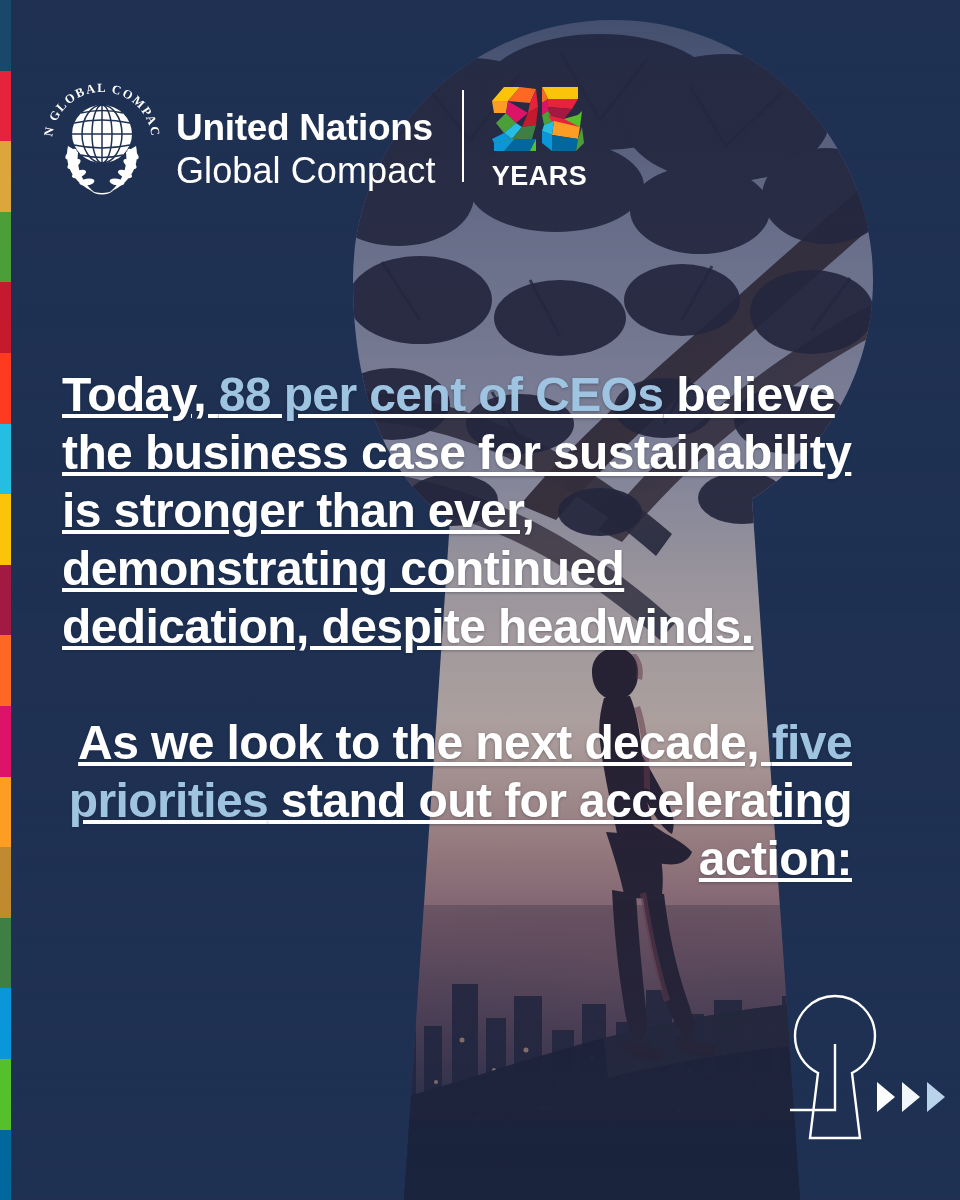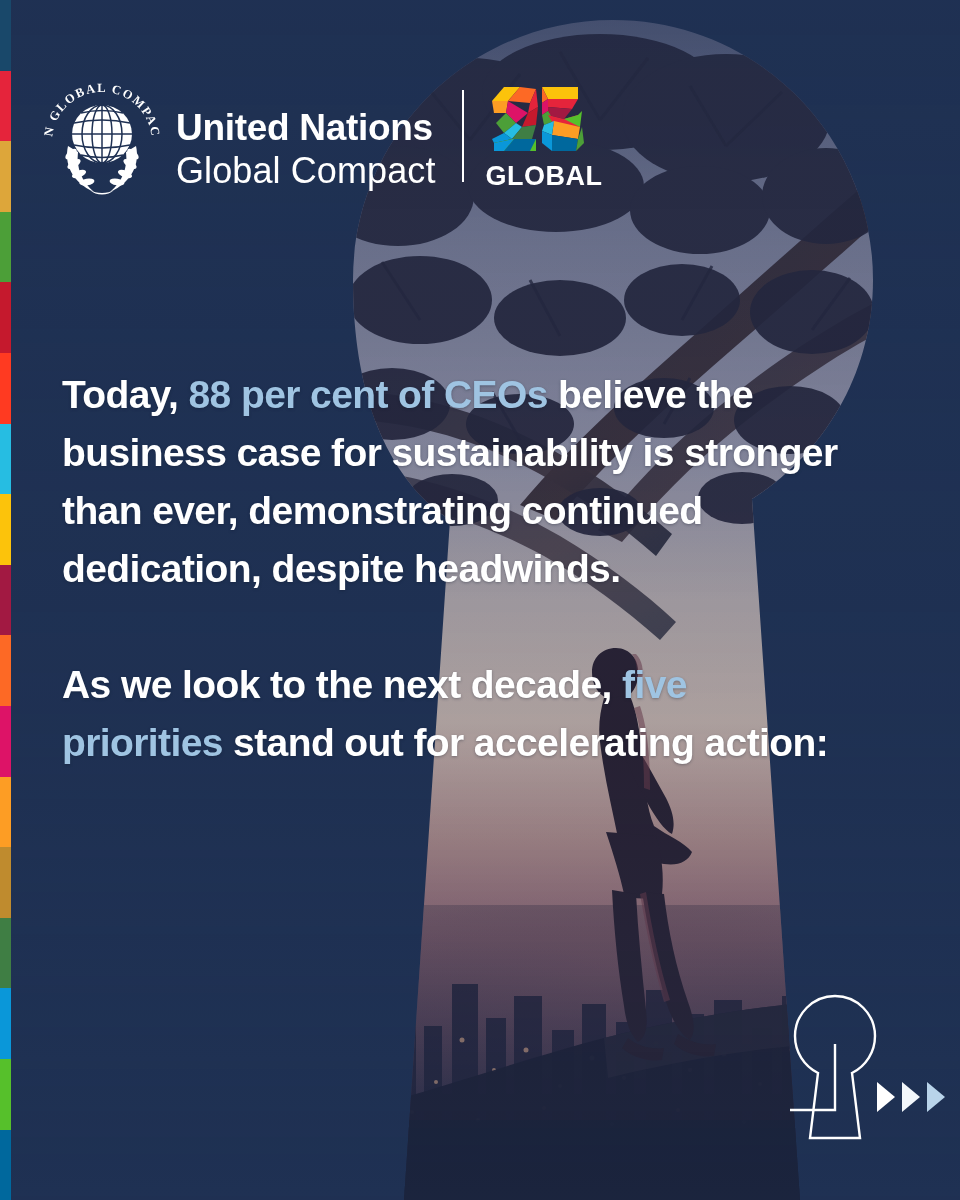--- a/index.html
+++ b/index.html
@@ -99,28 +99,29 @@
   }
 
   
   .copy {
     position:absolute;
     left:62px; top:366px;
     width:790px;
     z-index:5;
   }
   .para {
-    font-size:39px;
+    font-size:48px;
     font-weight:bold;
     line-height:58px;
     color:#ffffff;
     letter-spacing:-.6px;
     text-shadow:0 1px 3px rgba(14,24,42,.34);
-  }
-  .para + .para { margin-top:58px; }
+    text-decoration:underline;
+  }
+  .para + .para { margin-top:58px;text-align:right; }
   .hl { color:#9fc4e2; }
 
   
   .keyglyph {
     position:absolute;
     right:80px; bottom:58px;
     z-index:5;
   }
   .keyglyph svg { display:block; }
 
@@ -419,21 +420,21 @@
           <polygon points="4,34 10,30 16,40 6,44" fill="#4c9f38"></polygon>
           <polygon points="10,34 26,38 40,34 42,46 16,44" fill="#e5243b"></polygon>
           <polygon points="26,38 40,34 44,30 42,46" fill="#56c02b"></polygon>
           <polygon points="16,40 42,46 40,58 14,54" fill="#fd9d24"></polygon>
           <polygon points="6,44 16,40 14,54 4,50" fill="#26bde2"></polygon>
           <polygon points="4,50 14,54 14,70 4,62" fill="#0a97d9"></polygon>
           <polygon points="14,54 40,58 38,70 14,70" fill="#00689d"></polygon>
           <polygon points="40,58 44,46 46,62 38,70" fill="#4c9f38"></polygon>
         </g>
       </svg>
-      <span class="years">GLOBAL</span>
+      <span class="years">YEARS</span>
     </div>
   </div>
 
   <div class="copy">
     <p class="para">
       <span>Today, </span><span class="hl">88 per cent of CEOs</span><span> believe the business case for sustainability is stronger than ever, demonstrating continued dedication, despite headwinds.</span>
     </p>
     <p class="para">
       <span>As we look to the next decade, </span><span class="hl">five priorities</span><span> stand out for accelerating action:</span>
     </p>

